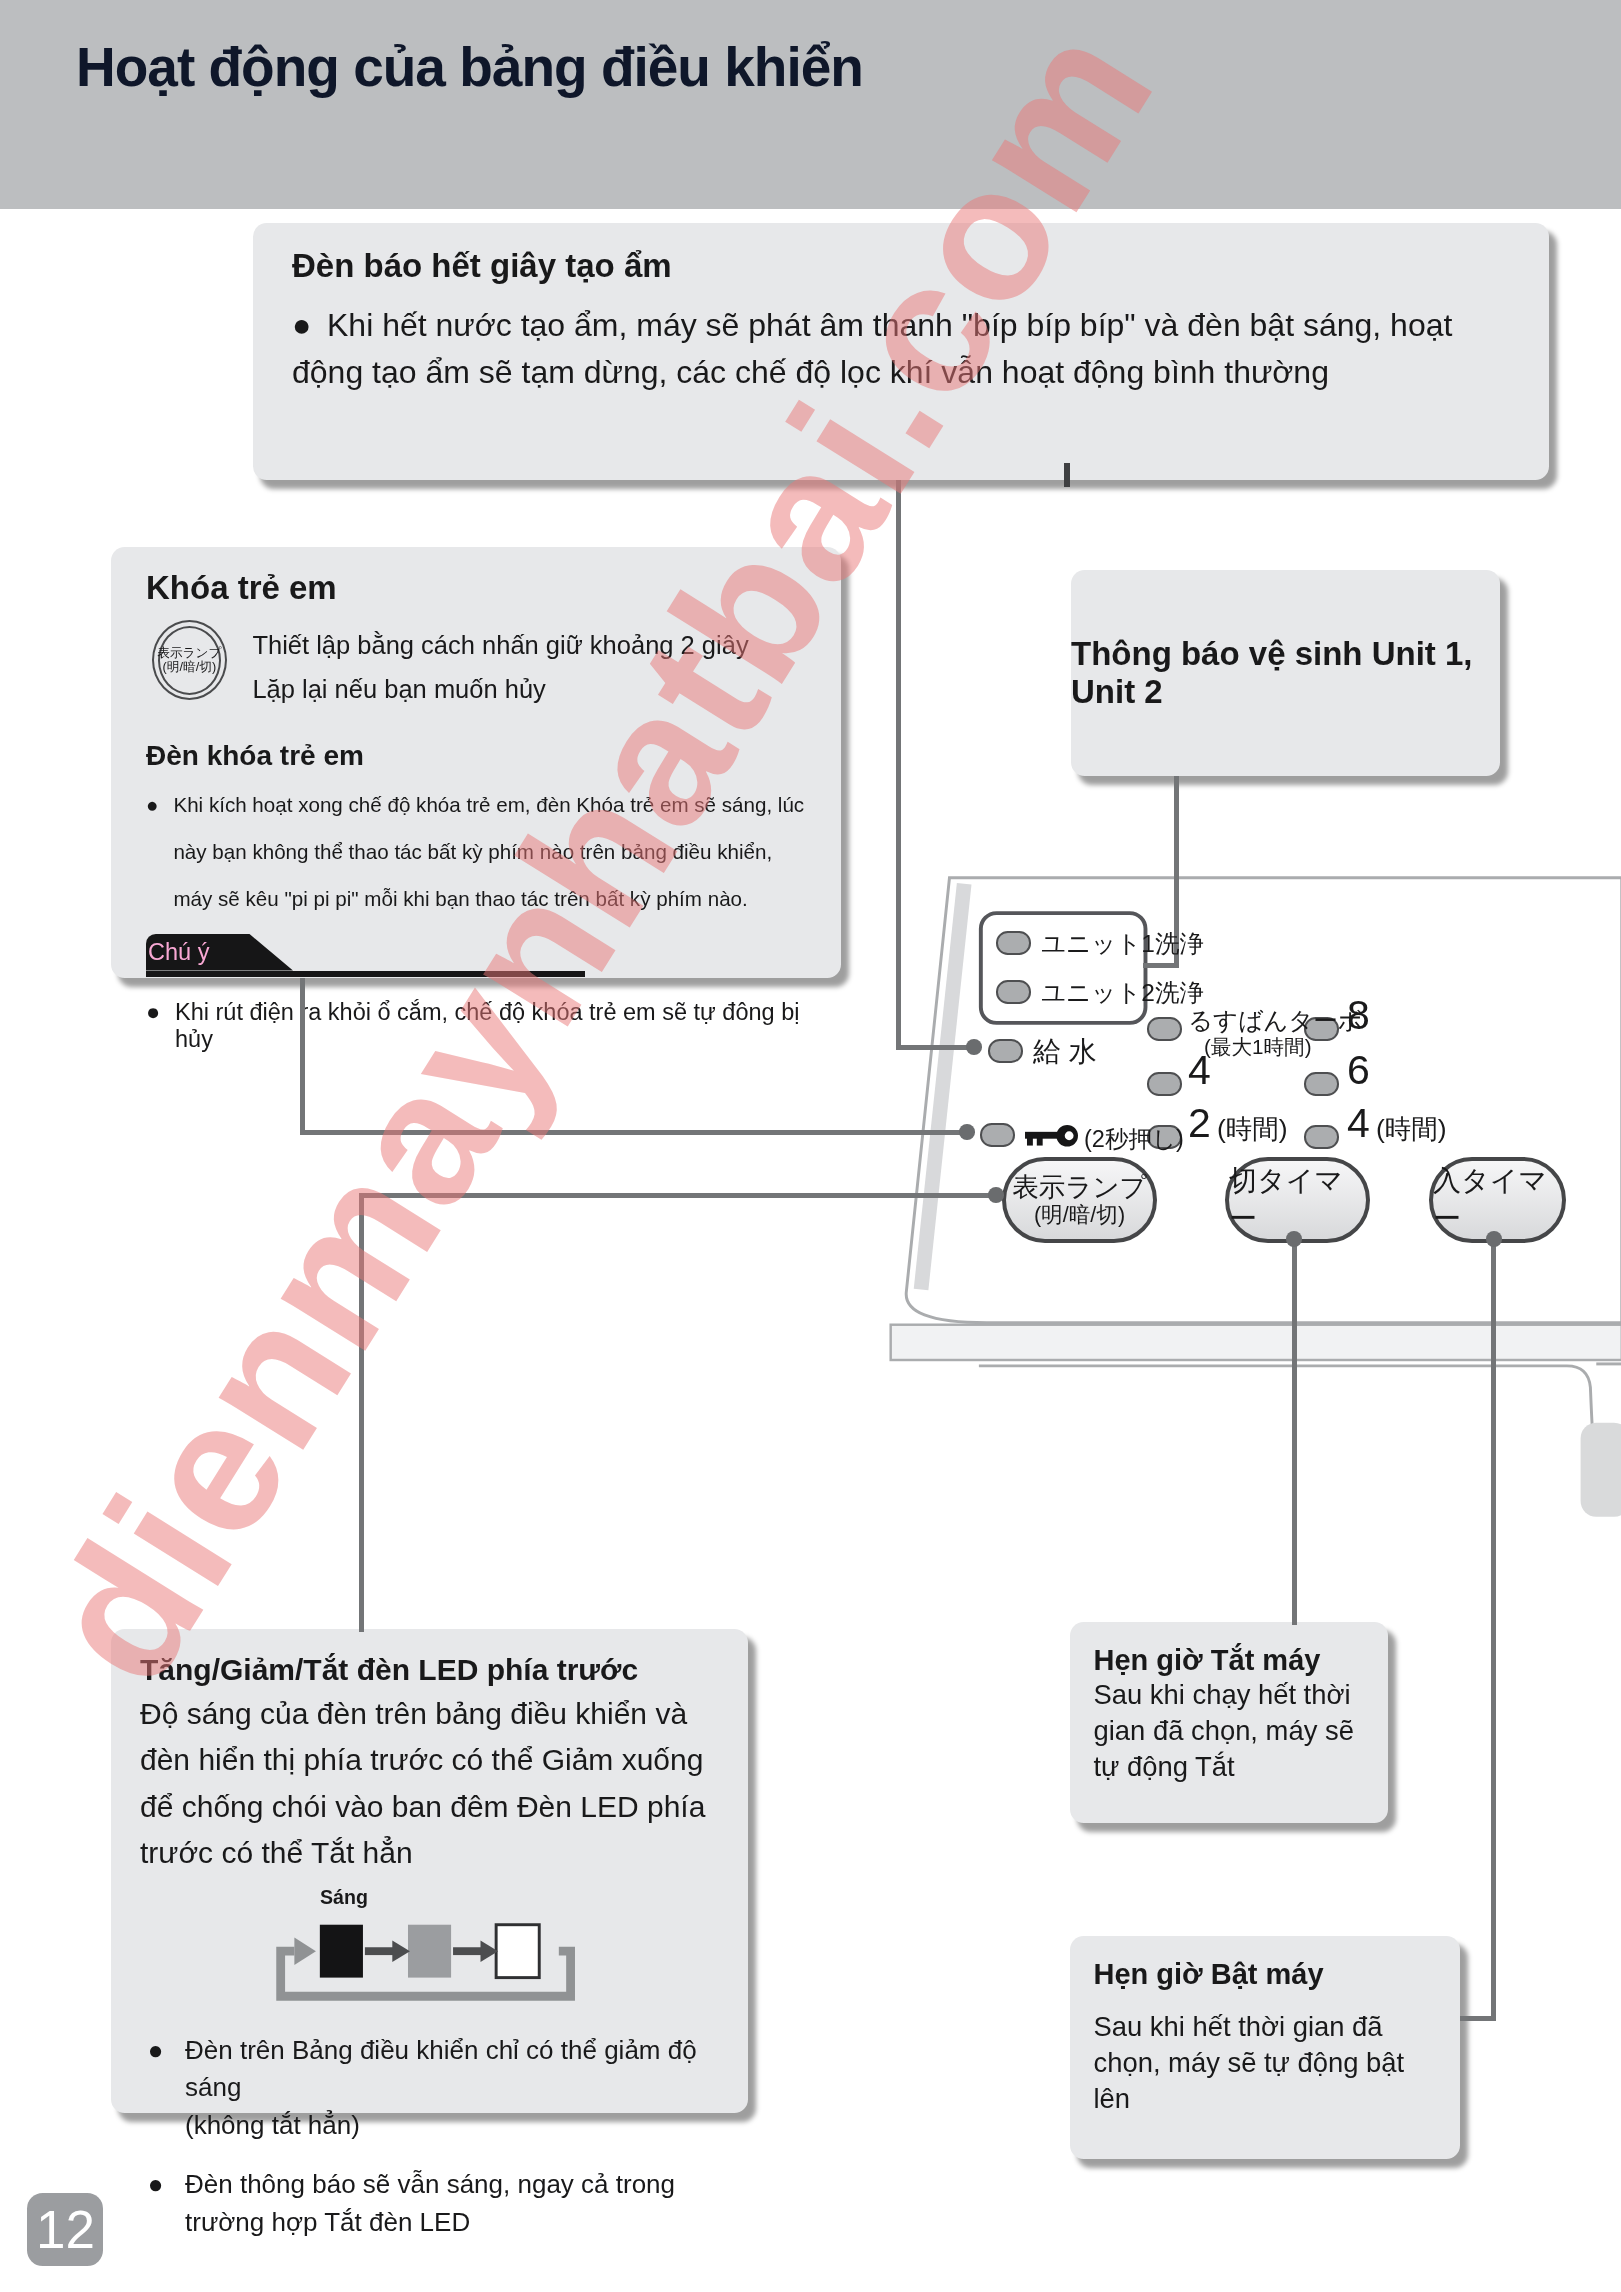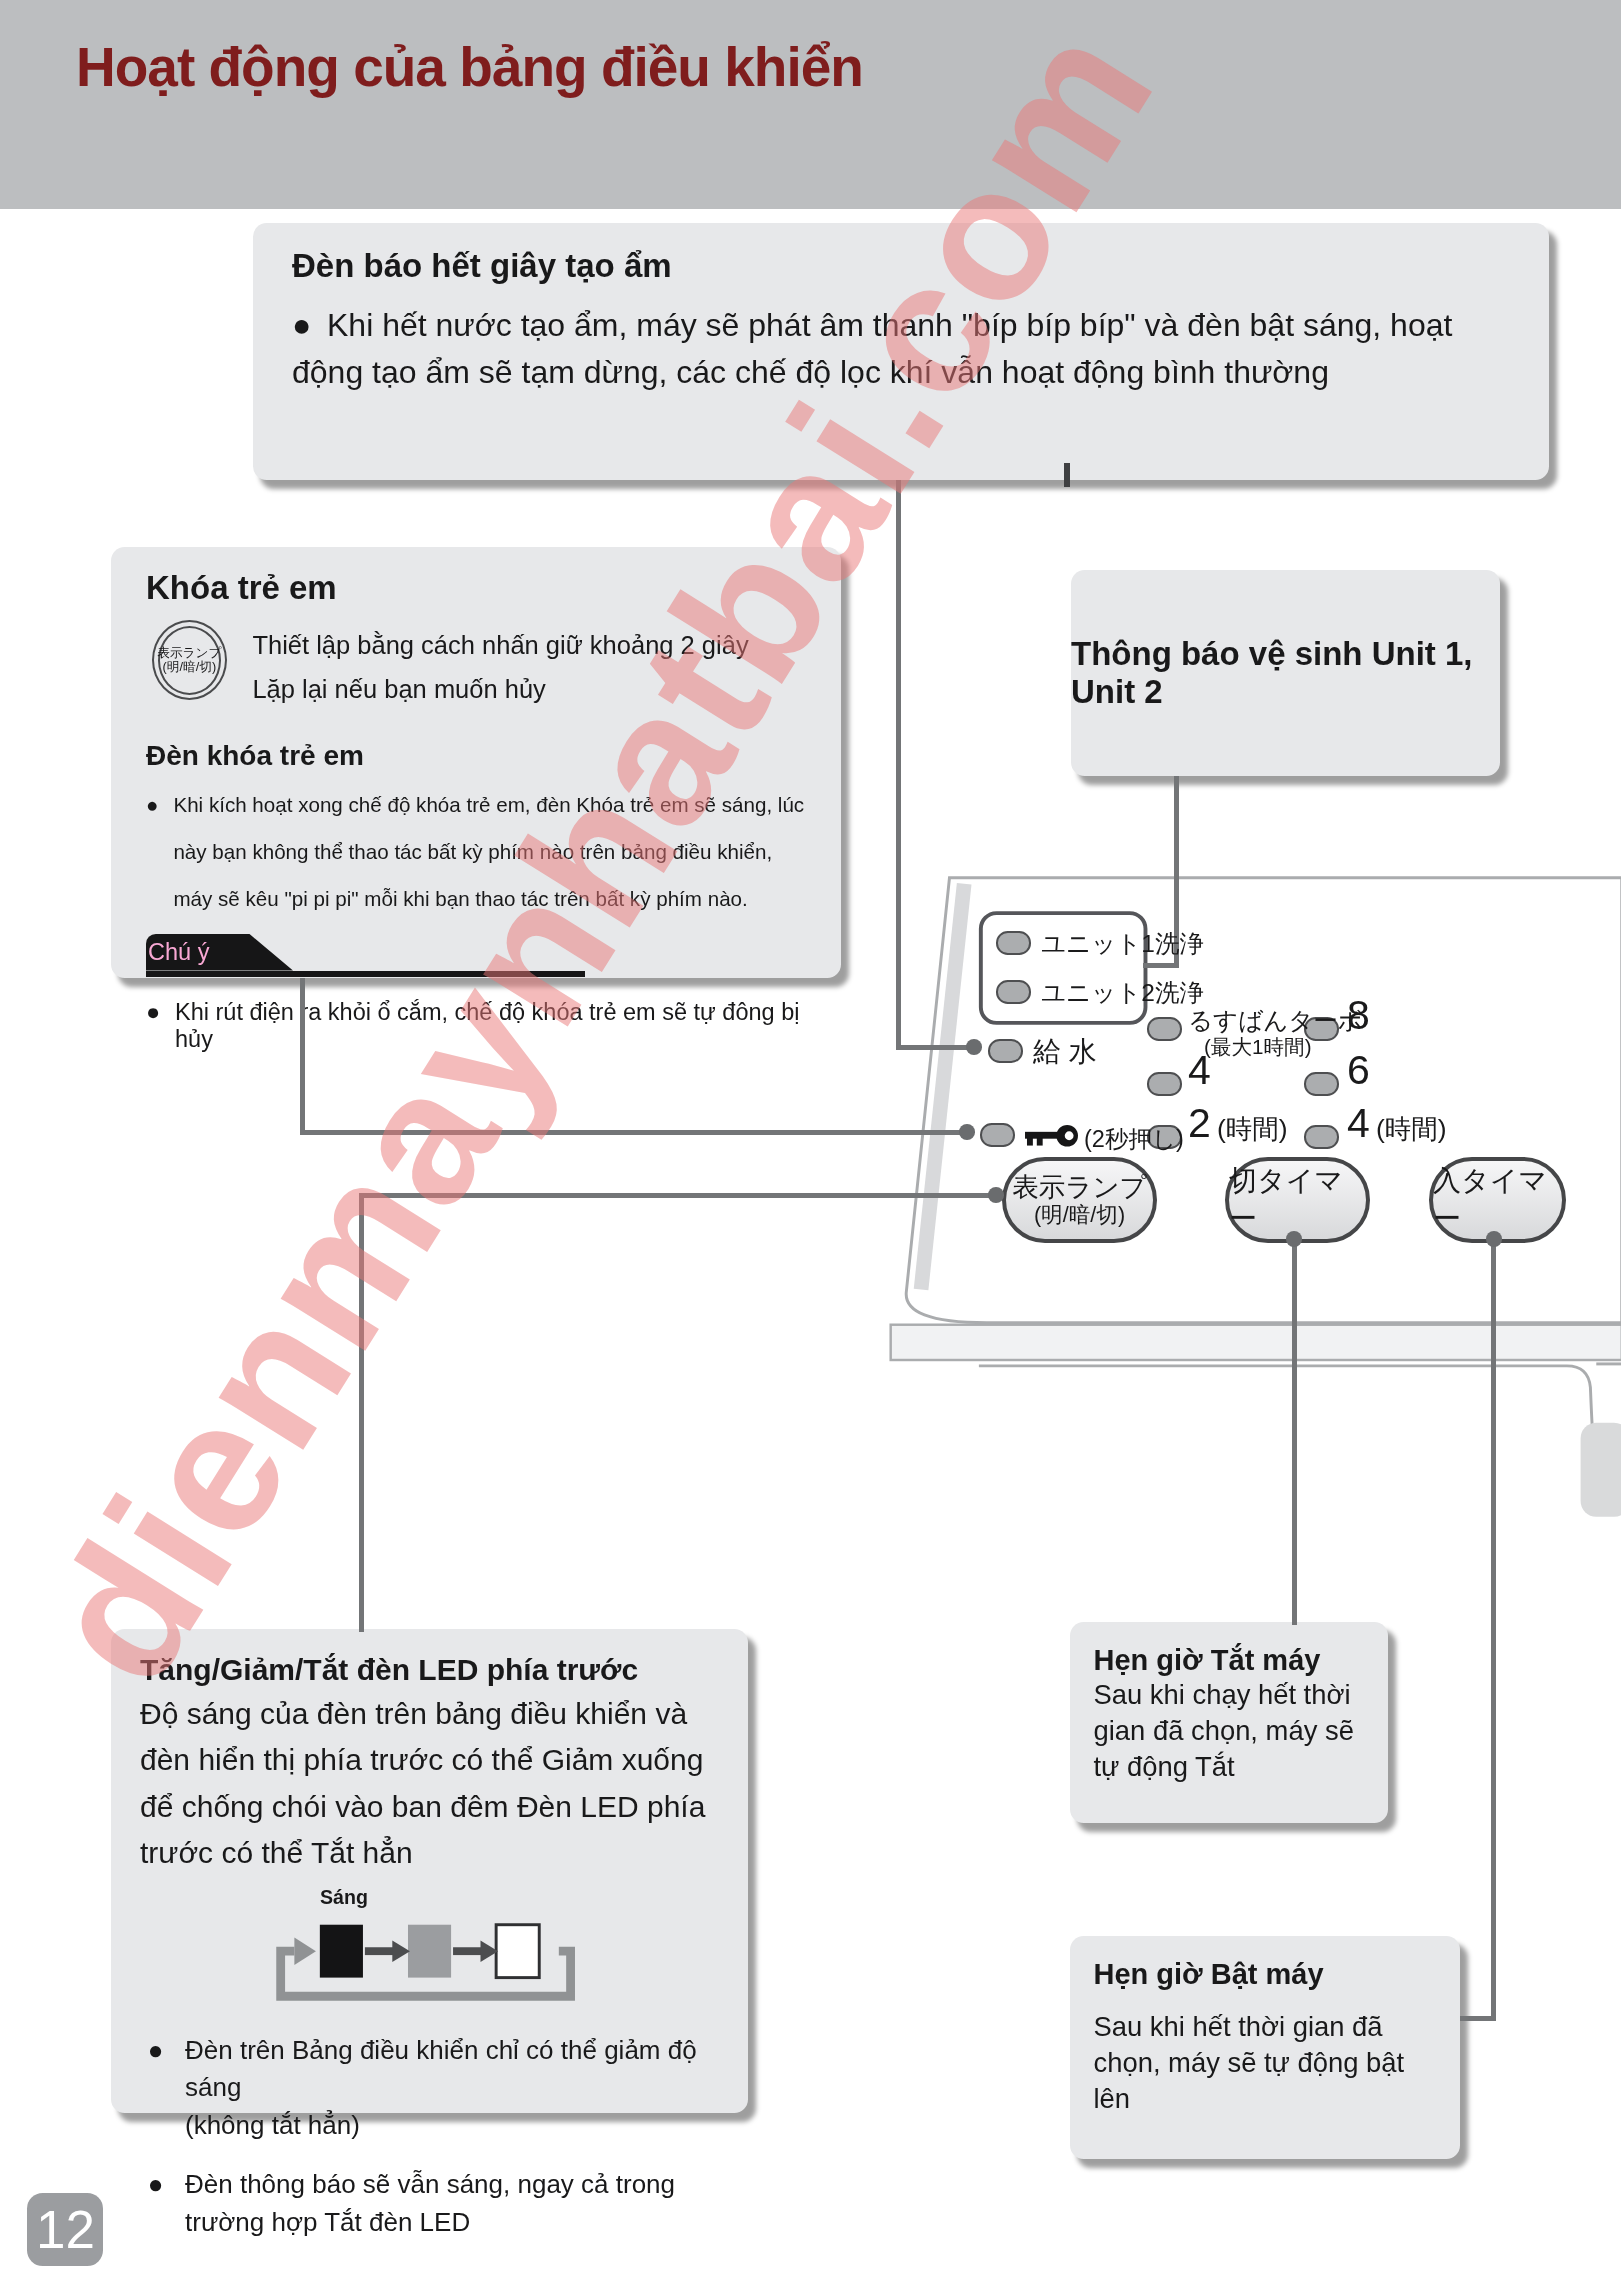--- a/index.html
+++ b/index.html
@@ -2,21 +2,21 @@
 <html><head>
 <meta charset="utf-8">
 <style>
   html,body{margin:0;padding:0;}
   body{
     width:1621px;height:2293px;position:relative;overflow:hidden;background:#ffffff;
     font-family:"Liberation Sans","DejaVu Sans",sans-serif;color:#19191a;
   }
   
   .banner{position:absolute;left:0;top:0;width:1621px;height:209px;background:#bcbec0;z-index:1;}
-  .banner h1{margin:0;position:absolute;left:76px;top:35px;font-size:55px;font-weight:bold;color:#7f1d1d;letter-spacing:-1px;}
+  .banner h1{margin:0;position:absolute;left:76px;top:35px;font-size:55px;font-weight:bold;color:#0f172a;letter-spacing:-1px;}
   
   .box{position:absolute;background:#e7e8ea;border-radius:13.7px;box-shadow:7.8px 8.8px 4.9px rgba(0,0,0,0.38);z-index:4;box-sizing:border-box;}
   .box .ttl{font-weight:bold;}
   .pre{white-space:pre-line;}
   .blt-row{position:relative;}
   .marker{display:inline;}
   
   #water-box{left:253px;top:223px;width:1296px;height:257px;padding:23.5px 33px 19.6px 39px;}
   #water-box .ttl{font-size:33px;margin-bottom:17.6px;}
   #water-box .body-txt{font-size:32px;line-height:1.48;}

